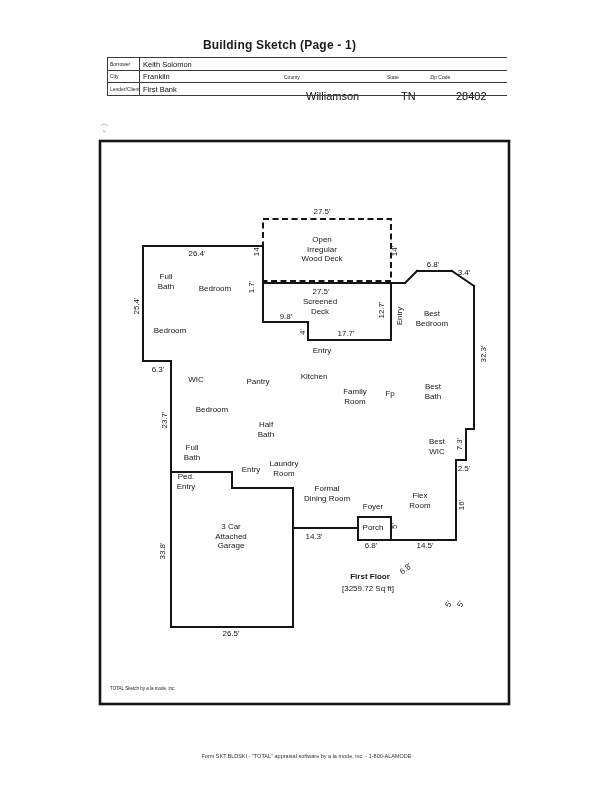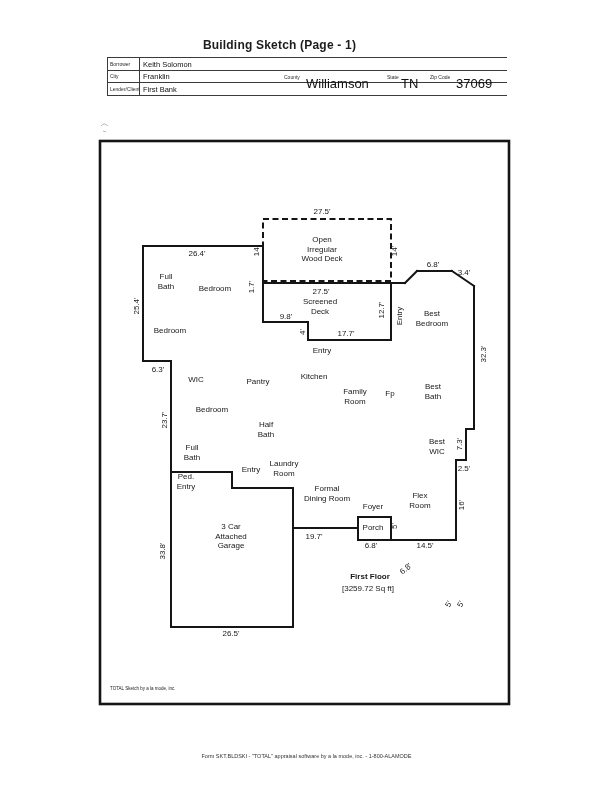--- a/index.html
+++ b/index.html
@@ -10,21 +10,21 @@
   .abs{position:absolute;}
   
   #title{top:38px;left:0;width:559px;text-align:center;font-size:12px;font-weight:bold;letter-spacing:.2px;}
   
   #htable{top:57px;left:107px;width:399px;border-top:1.2px solid #3a3a3a;border-left:1.2px solid #3a3a3a;}
   .hrow{position:relative;height:11.5px;border-bottom:1.2px solid #3a3a3a;}
   .hrow .flabel{position:absolute;left:2px;top:2.6px;font-size:5px;color:#2b2b2b;white-space:nowrap;}
   .hrow .fval{position:absolute;left:35px;top:1.5px;font-size:7.5px;color:#111;white-space:nowrap;}
   .hrow .divider{position:absolute;left:31px;top:0;width:1px;height:100%;background:#3a3a3a;}
   .mini-label{position:absolute;top:3px;font-size:5px;color:#2b2b2b;white-space:nowrap;}
-  .mini-val{position:absolute;top:5px;font-size:13px;color:#111;white-space:nowrap;}
+  .mini-val{position:absolute;top:19px;font-size:11px;color:#111;white-space:nowrap;}
   
   .lbl{
     position:absolute;transform:translate(-50%,-50%);
     font-size:8px;line-height:9.5px;text-align:center;white-space:pre-line;color:#181818;
   }
   .vlbl{
     position:absolute;transform:translate(-50%,-50%) rotate(-90deg);
     font-size:8px;line-height:9px;text-align:center;white-space:nowrap;color:#181818;
   }
   .d40{transform:translate(-50%,-50%) rotate(-40deg);}
@@ -47,21 +47,21 @@
   </div>
   <div class="hrow">
     <span class="divider"></span>
     <span class="flabel">City</span>
     <span class="fval">Franklin</span>
     <span class="mini-label" style="left:176px;">County</span>
     <span class="mini-val" style="left:198px;">Williamson</span>
     <span class="mini-label" style="left:279px;">State</span>
     <span class="mini-val" style="left:293px;">TN</span>
     <span class="mini-label" style="left:322px;">Zip Code</span>
-    <span class="mini-val" style="left:348px;">37069</span>
+    <span class="mini-val" style="left:348px;">28402</span>
   </div>
   <div class="hrow">
     <span class="divider"></span>
     <span class="flabel">Lender/Client</span>
     <span class="fval">First Bank</span>
   </div>
 </div>
 
 <svg width="613" height="792" viewBox="0 0 613 792">
 
@@ -149,21 +149,21 @@
 
 <div class="lbl" style="left:197px;top:254px">26.4'</div>
 <div class="lbl" style="left:322px;top:212px">27.5'</div>
 <div class="lbl" style="left:321px;top:292px">27.5'</div>
 <div class="lbl" style="left:286px;top:317px">9.8'</div>
 <div class="lbl" style="left:346px;top:334px">17.7'</div>
 <div class="lbl" style="left:433px;top:265px">6.8'</div>
 <div class="lbl" style="left:464px;top:273px">3.4'</div>
 <div class="lbl" style="left:158px;top:370px">6.3'</div>
 <div class="lbl" style="left:464px;top:469px">2.5'</div>
-<div class="lbl" style="left:314px;top:537px">19.7'</div>
+<div class="lbl" style="left:314px;top:537px">14.3'</div>
 <div class="lbl" style="left:371px;top:546px">6.8'</div>
 <div class="lbl" style="left:425px;top:546px">14.5'</div>
 <div class="lbl" style="left:231px;top:634px">26.5'</div>
 
 <div class="vlbl" style="left:136px;top:306px">25.4'</div>
 <div class="vlbl" style="left:256px;top:251px">14'</div>
 <div class="vlbl" style="left:394px;top:251px">14'</div>
 <div class="vlbl" style="left:251px;top:287px">1.7'</div>
 <div class="vlbl" style="left:302px;top:332px">4'</div>
 <div class="vlbl" style="left:381px;top:310px">12.7'</div>

